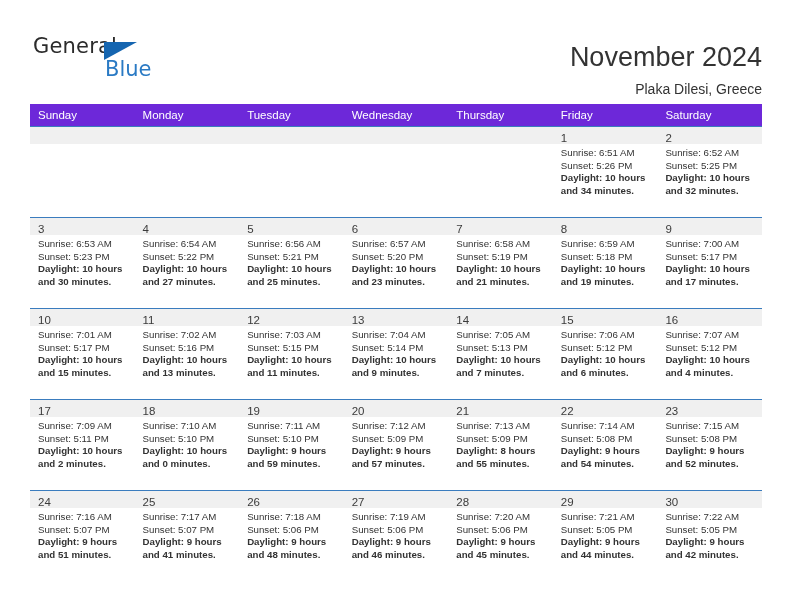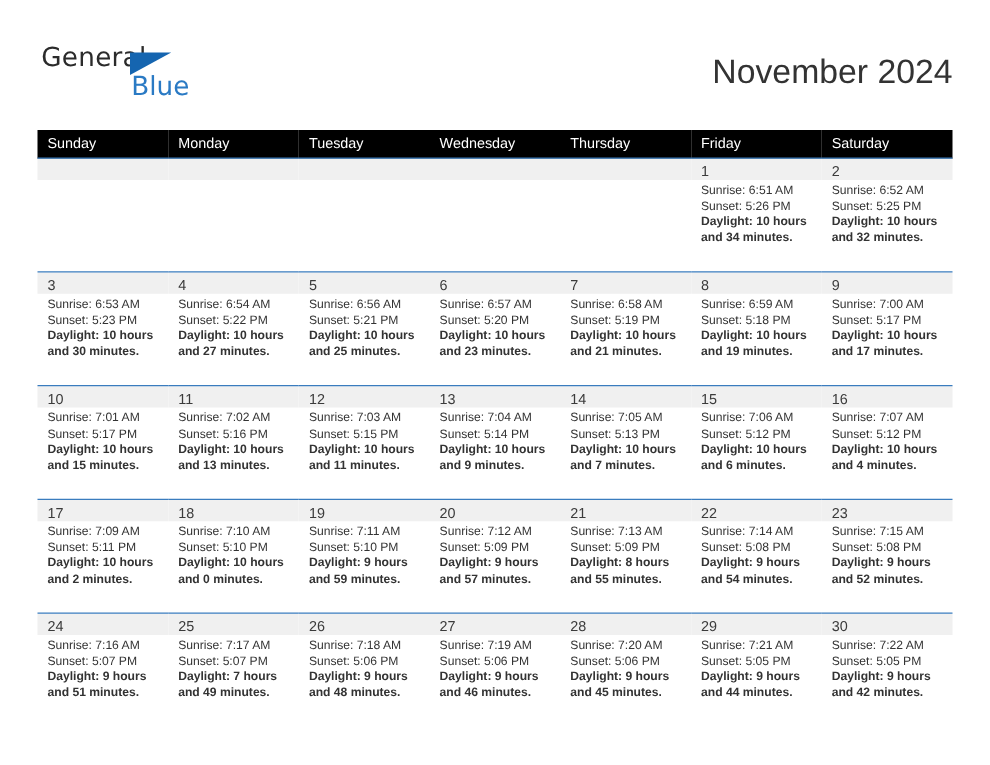--- a/index.html
+++ b/index.html
@@ -95,21 +95,21 @@
     left: 30px;
     top: 104px;
     width: 732px;
   }
   table.cal {
     border-collapse: collapse;
     width: 732px;
     table-layout: fixed;
   }
   table.cal th {
-    background: #000000;
+    background: #6d28d9;
     color: #ffffff;
     font-size: 11.5px;
     font-weight: 400;
     text-align: left;
     padding: 5px 0 5px 8px;
     height: 12px;
     border: none;
   }
   td.daycell {
     vertical-align: top;
@@ -157,20 +157,21 @@
   <div class="top">
 
     <div class="logo">
       <span class="logo-general">General</span>
       <span class="logo-triangle"></span>
       <span class="logo-blue">Blue</span>
     </div>
 
     <div class="titles">
       <div class="month-title">November 2024</div>
+      <div class="location-title">Plaka Dilesi, Greece</div>
     </div>
 
   </div>
 
   <div class="calendar">
     <table class="cal">
       <thead>
         <tr id="hdr-row">
             <th>Sunday</th>
             <th>Monday</th>
@@ -401,21 +402,21 @@
                 <div>Sunrise: 7:16 AM</div>
                 <div>Sunset: 5:07 PM</div>
                 <div class="daylight">Daylight: 9 hours and 51 minutes.</div>
               </div>
             </td>
             <td class="daycell">
               <div class="daynum-band"><span class="daynum">25</span></div>
               <div class="dayinfo">
                 <div>Sunrise: 7:17 AM</div>
                 <div>Sunset: 5:07 PM</div>
-                <div class="daylight">Daylight: 7 hours and 49 minutes.</div>
+                <div class="daylight">Daylight: 9 hours and 41 minutes.</div>
               </div>
             </td>
             <td class="daycell">
               <div class="daynum-band"><span class="daynum">26</span></div>
               <div class="dayinfo">
                 <div>Sunrise: 7:18 AM</div>
                 <div>Sunset: 5:06 PM</div>
                 <div class="daylight">Daylight: 9 hours and 48 minutes.</div>
               </div>
             </td>

